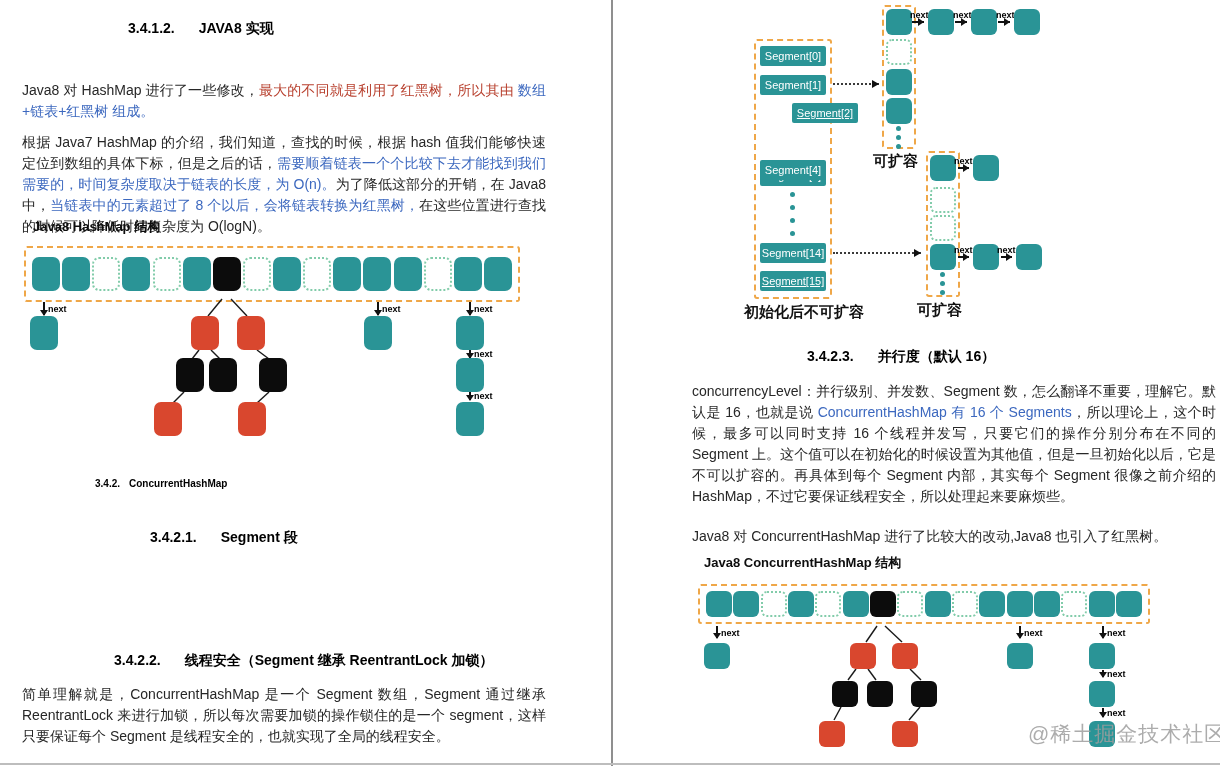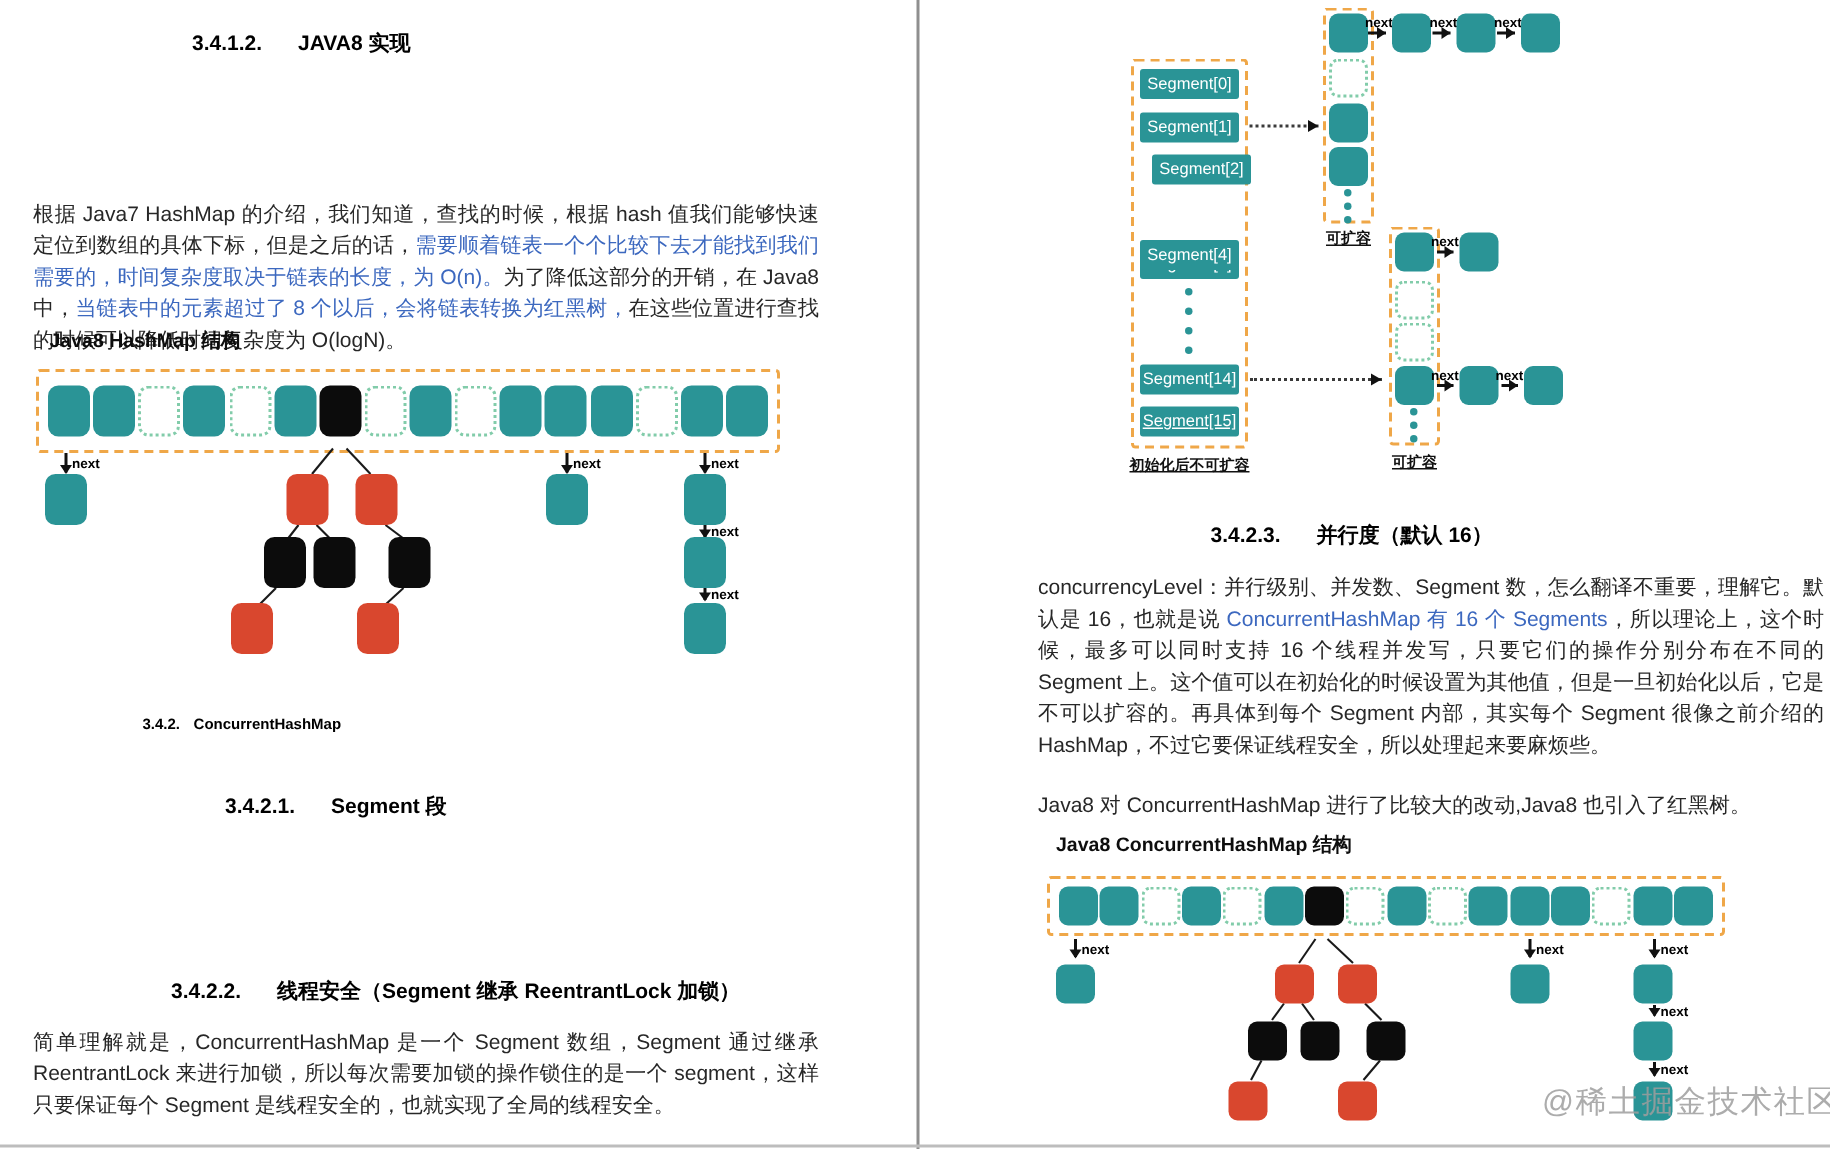--- a/index.html
+++ b/index.html
@@ -45,35 +45,36 @@
   .segbox{position:absolute;border:2px dashed #efa748;border-radius:3px;background:#fff;box-sizing:border-box;}
   .seg{position:absolute;width:66px;height:20px;background:#2a9496;border-radius:2px;color:#fff;
        font-size:11px;display:flex;align-items:center;justify-content:center;white-space:nowrap;}
   .bcell{position:absolute;width:26px;height:26px;border-radius:6px;box-sizing:border-box;}
   .bcell.t{background:#2a9496;}
   .bcell.e{background:#fff;border:2px dotted #82ccaa;}
   .dots{position:absolute;display:flex;flex-direction:column;align-items:center;}
   .dots .dot{width:5px;height:5px;border-radius:50%;background:#2a9496;}
   .dots.g8 .dot{margin-bottom:8px;}
   .dots.g4 .dot{margin-bottom:4px;}
-  .small-label{position:absolute;font-size:10px;font-weight:700;color:#111;text-align:center;white-space:nowrap;text-decoration:underline;}
+  .small-label{position:absolute;font-size:15px;font-weight:700;color:#111;white-space:nowrap;}
   .divider{position:absolute;left:611px;top:0;width:2px;height:766px;background:#8f8f8f;}
   .bottomline{position:absolute;left:0;top:763px;width:1220px;height:2px;background:#bdbdbd;}
   .watermark{position:absolute;font-size:21px;color:rgba(158,158,158,0.85);letter-spacing:1px;z-index:9;white-space:nowrap;}
 </style>
 </head>
 <body>
 
 <div class="canvas">
 
   <div class="hd" style="left:128px;top:20px;">
     <span class="num">3.4.1.2.</span>
     <span>JAVA8 实现</span>
   </div>
 
+  <p class="para" style="left:22px;top:66px;"><span>Java8 对 HashMap 进行了一些修改，</span><span class="red">最大的不同就是利用了红黑树，所以其由 </span><span class="blue">数组+链表+红黑树 组成。</span></p>
 
   <p class="para" style="left:22px;top:118px;"><span>根据 Java7 HashMap 的介绍，我们知道，查找的时候，根据 hash 值我们能够快速定位到数组的具体下标，但是之后的话，</span><span class="blue">需要顺着链表一个个比较下去才能找到我们需要的，时间复杂度取决于链表的长度，为 O(n)。</span><span>为了降低这部分的开销，在 Java8 中，</span><span class="blue">当链表中的元素超过了 8 个以后，会将链表转换为红黑树，</span><span>在这些位置进行查找的时候可以降低时间复杂度为 O(logN)。</span></p>
 
   <div class="dtitle" style="left:33px;top:218px;">Java8 HashMap 结构</div>
 
   <div class="dg" id="dgL" style="left:24px;top:246px;width:500px;height:200px;">
     <div class="abox" style="left:0;top:0;width:496px;height:56px;">
         <div class="cell t"></div>
         <div class="cell t"></div>
         <div class="cell e"></div>
@@ -146,21 +147,21 @@
   </div>
 
   <p class="para" style="left:22px;top:670px;">简单理解就是，ConcurrentHashMap 是一个 Segment 数组，Segment 通过继承 ReentrantLock 来进行加锁，所以每次需要加锁的操作锁住的是一个 segment，这样只要保证每个 Segment 是线程安全的，也就实现了全局的线程安全。</p>
 
   <div class="divider"></div>
   <div class="bottomline"></div>
 
   <div class="segbox" style="left:754px;top:39px;width:78px;height:260px;"></div>
   <div class="seg" style="left:760px;top:46px;">Segment[0]</div>
   <div class="seg" style="left:760px;top:75px;">Segment[1]</div>
-  <div class="seg" style="left:768px;top:103px;">Segment[2]</div>
+  <div class="seg" style="left:792px;top:103px;text-decoration:underline;">Segment[2]</div>
   <div class="seg" style="left:760px;top:132px;margin-top:34px;">Segment[3]</div>
   <div class="seg" style="left:760px;top:160px;">Segment[4]</div>
   <div class="dots g8" style="left:790px;top:192px;">
       <div class="dot"></div>
       <div class="dot"></div>
       <div class="dot"></div>
       <div class="dot"></div>
     </div>
   <div class="seg" style="left:760px;top:243px;">Segment[14]</div>
   <div class="seg" style="left:760px;top:271px;text-decoration:underline;">Segment[15]</div>

